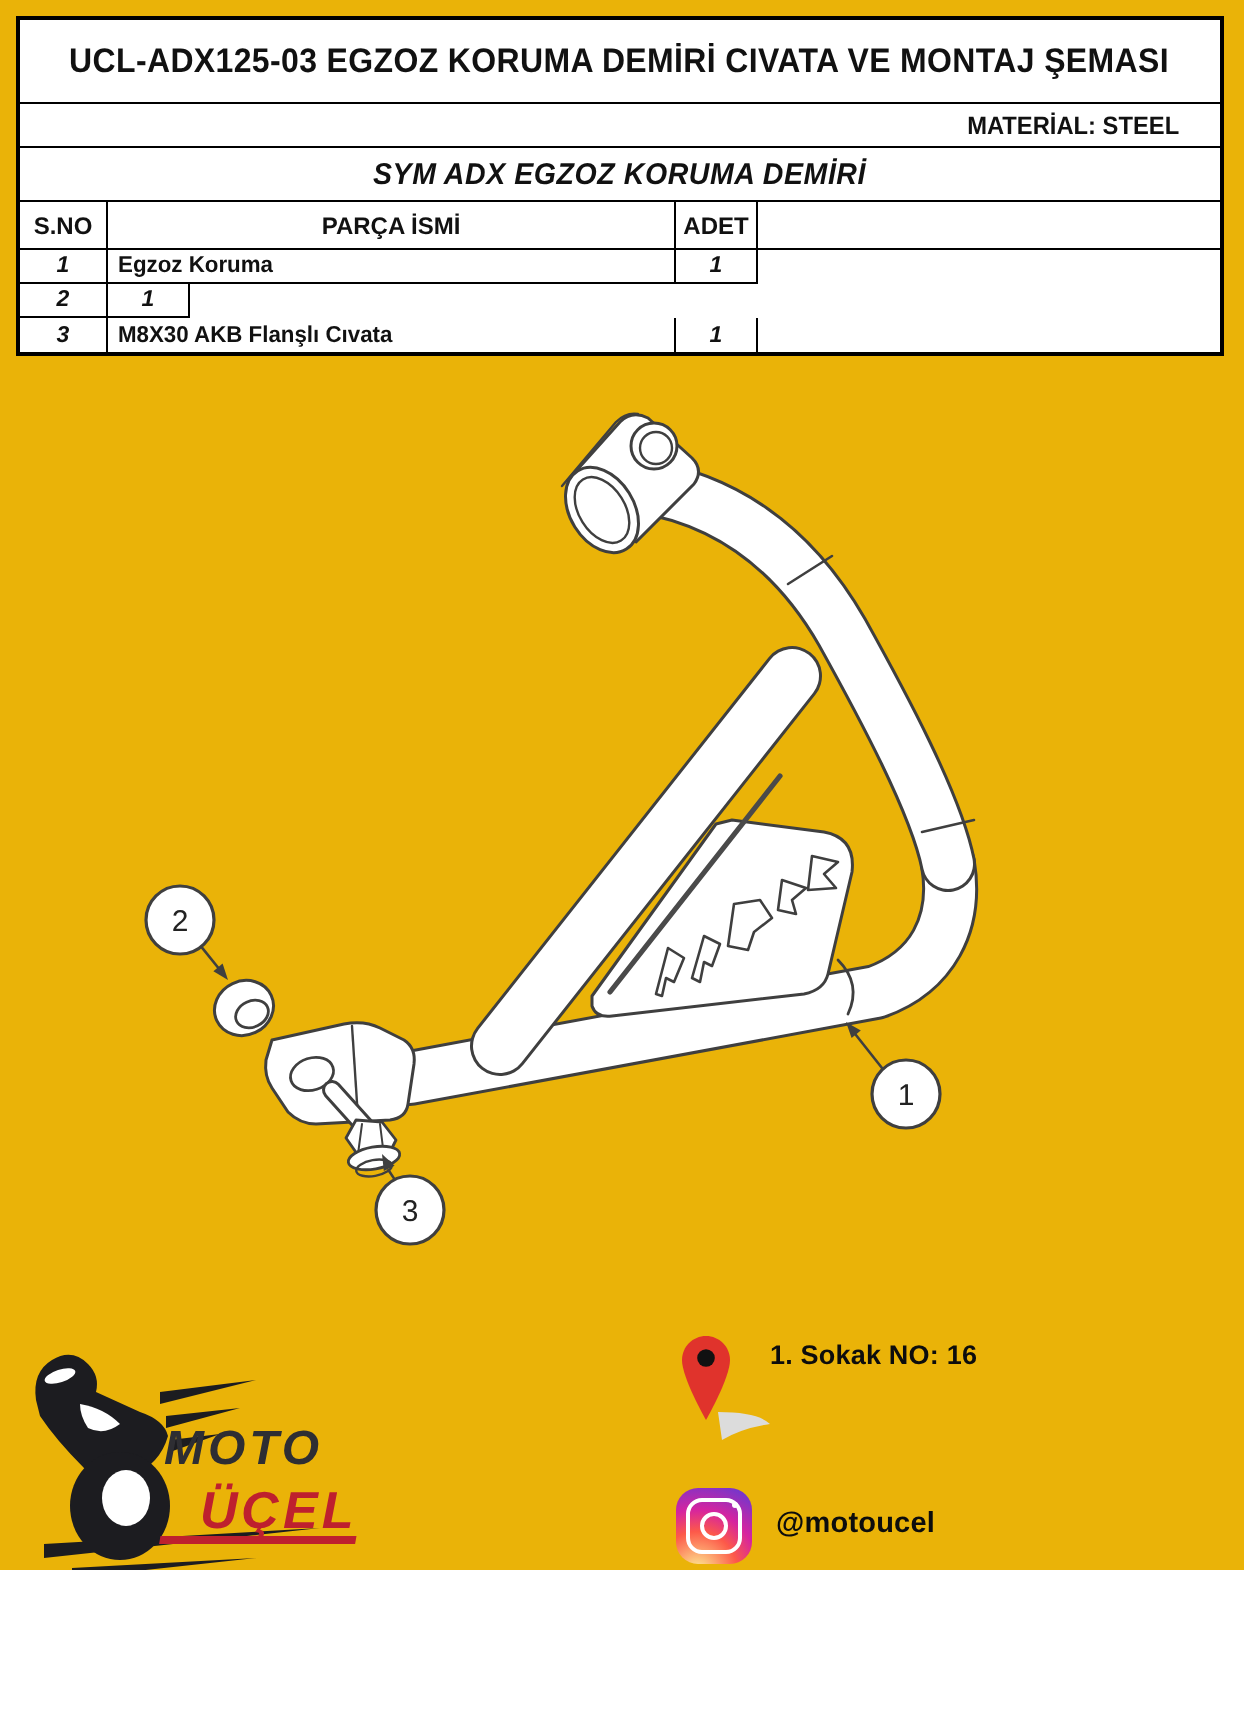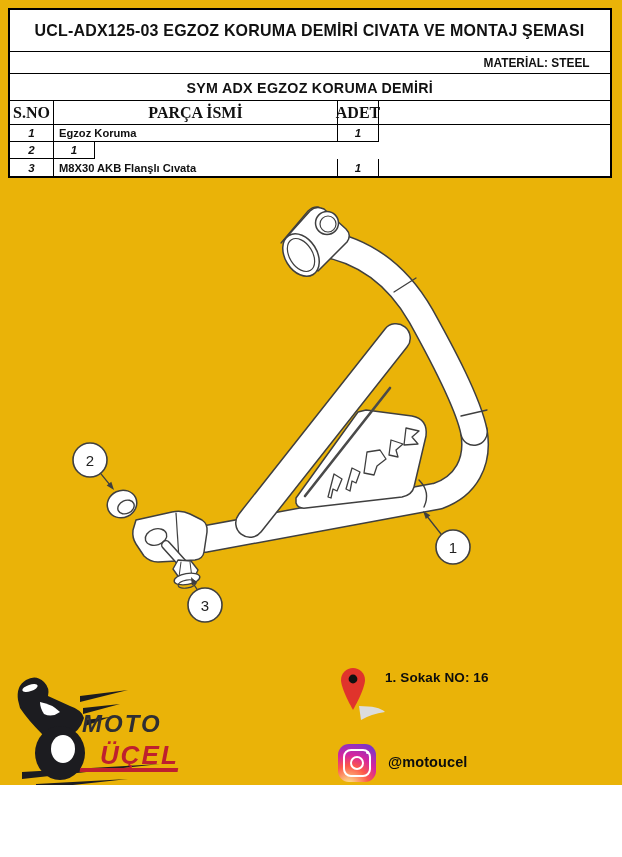--- a/index.html
+++ b/index.html
@@ -11,30 +11,30 @@
   .doc-table{
     position:absolute;left:8px;top:8px;width:604px;
     border:2px solid #000;box-sizing:border-box;background:#fff;
   }
   .trow{display:flex;align-items:center;box-sizing:border-box;}
   .bb{border-bottom:1.5px solid #000;}
   .title-row{height:42px;justify-content:center;}
   .title-text{font-size:17px;font-weight:700;letter-spacing:.2px;transform:scaleX(.94);transform-origin:center;white-space:nowrap;}
   .material-row{height:22px;justify-content:flex-end;padding-right:20px;}
   .material-text{font-size:12.5px;font-weight:700;transform:scaleX(.95);transform-origin:right;}
-  .subtitle-row{height:27px;justify-content:center;}
+  .subtitle-row{height:27px;justify-content:center;font-style:italic;}
   .subtitle-text{font-size:15px;font-weight:700;letter-spacing:.3px;transform:scaleX(.95);transform-origin:center;}
   .cols{height:24px;}
   .cell{display:flex;align-items:center;justify-content:center;box-sizing:border-box;height:100%;}
   .br{border-right:1.5px solid #000;}
   .c-sno{width:44px;}
   .c-name{width:284px;}
   .c-qty{width:41px;}
   .c-rest{flex:1;}
-  .hcell{font-size:16px;font-weight:700;transform-origin:center;font-family:Liberation Serif, serif;}
+  .hcell{font-size:12px;font-weight:700;transform-origin:center;}
   .datarows{position:relative;}
   .drow{height:17px;}
   .drow .c-name{justify-content:flex-start;padding-left:5px;}
   .num{font-size:11.5px;font-weight:700;font-style:italic;}
   .pname{font-size:11.5px;font-weight:700;white-space:nowrap;transform:scaleX(.97);transform-origin:left;}
   
   .drawing{position:absolute;left:0;top:198px;width:622px;height:432px;}
   
   .footer{position:absolute;left:0;top:648px;width:622px;height:200px;}
   .logo-svg{position:absolute;left:10px;top:8px;}

